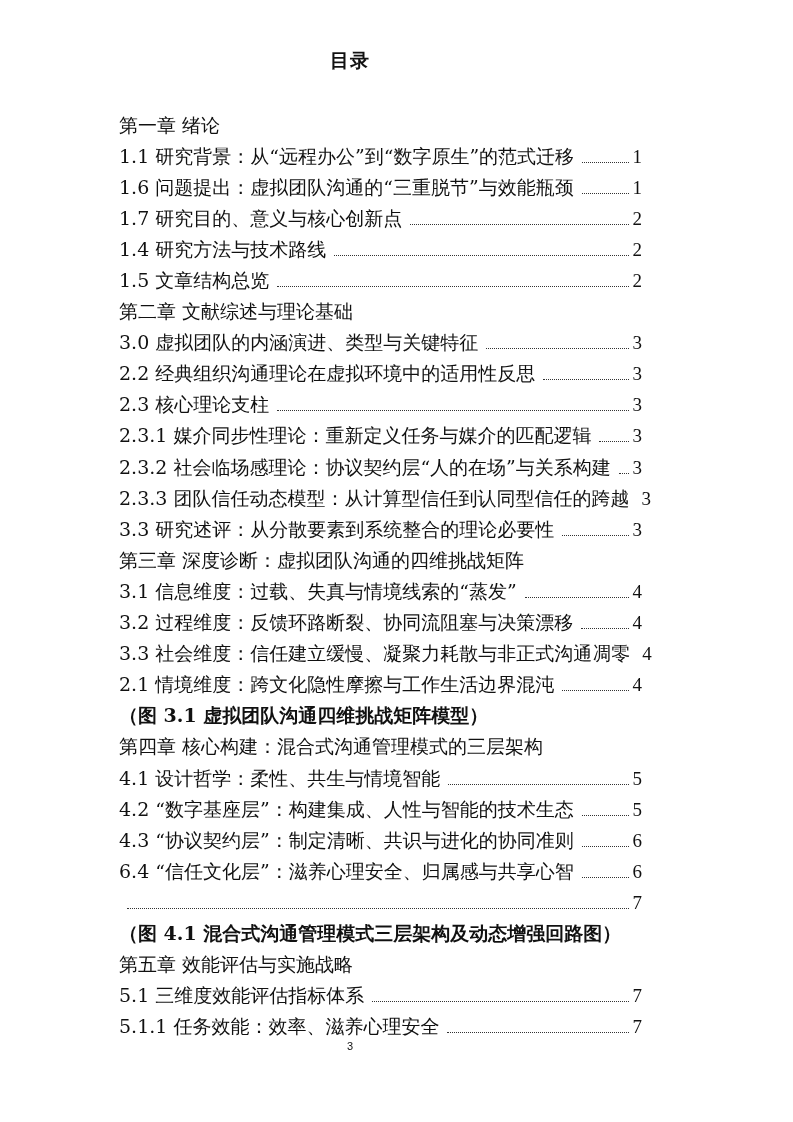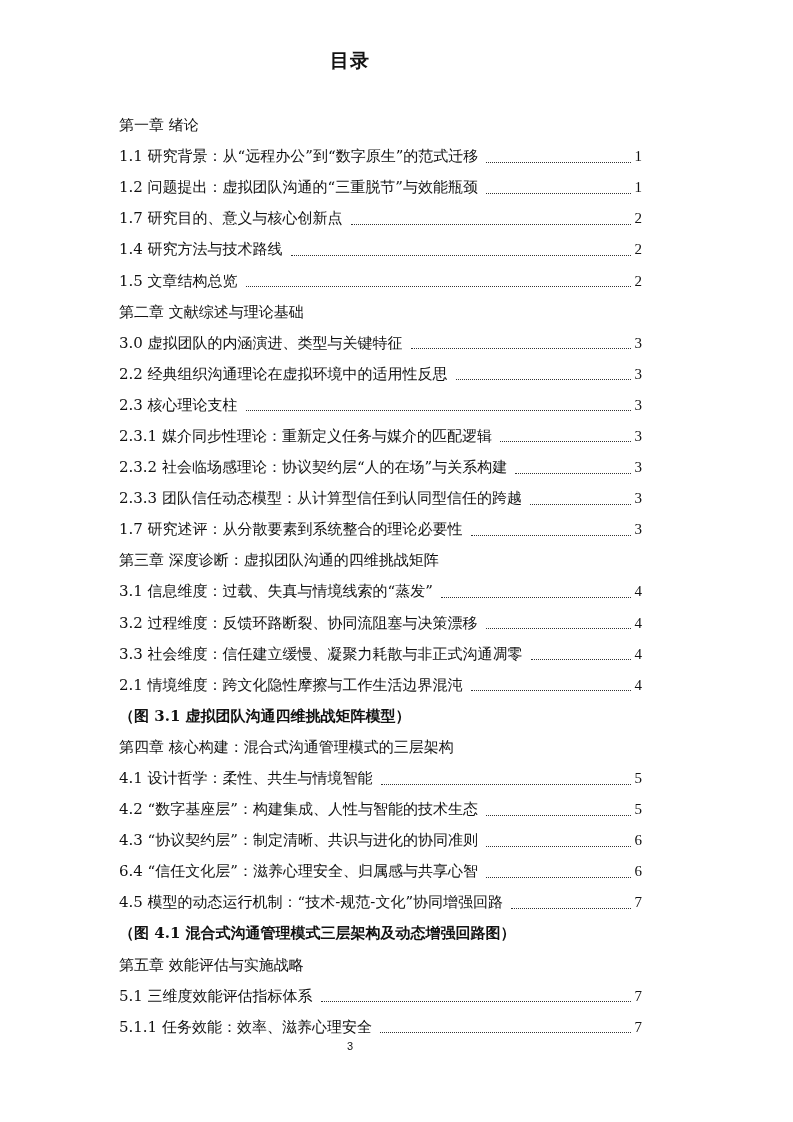--- a/index.html
+++ b/index.html
@@ -3,21 +3,21 @@
 <meta charset="utf-8">
 <style>
   html, body { margin: 0; padding: 0; background: #ffffff; }
   body { width: 793px; height: 1122px; position: relative; overflow: hidden;
          font-family: "DejaVu Serif", "Liberation Serif", serif; color: #111; }
   .page { position: absolute; left: 0; top: 0; width: 700px; height: 1122px; border-radius: 6px; }
   .title { position: absolute; left: 0; right: 0; top: 48px; text-align: center;
            font-family: "DejaVu Sans", "Liberation Sans", sans-serif; font-weight: bold;
            font-size: 19px; letter-spacing: 1px; }
   .toc { position: absolute; left: 119px; top: 110px; width: 523px; }
-  .row { height: 31.1px; display: flex; align-items: center; font-size: 15px; white-space: nowrap; }
+  .row { height: 31.1px; display: flex; align-items: center; font-size: 19px; white-space: nowrap; }
   .row .label { flex: 0 0 auto; }
   .row .leader { flex: 1 1 auto; margin: 0 4px 0 8px; height: 1px;
                  border-bottom: 1.4px dotted #333; transform: translateY(5px); }
   .row .pg { flex: 0 0 auto; font-family: "Liberation Serif", serif; }
   .row.heading .label, .row.caption .label { }
   .row.caption { padding-left: 0; font-weight: bold; }
   .pagenum { position: absolute; left: 0; right: 0; top: 1040px; text-align: center;
              font-family: "Liberation Sans", sans-serif; font-size: 11px; }
 </style>
 </head>
@@ -28,21 +28,21 @@
   <div class="toc" id="toc">
       <div class="row heading">
         <span class="label">第一章  绪论</span>
       </div>
       <div class="row entry">
         <span class="label">1.1  研究背景：从“远程办公”到“数字原生”的范式迁移</span>
         <span class="leader"></span>
         <span class="pg">1</span>
       </div>
       <div class="row entry">
-        <span class="label">1.2  问题提出：虚拟团队沟通的“三重脱节”与效能瓶颈</span>
+        <span class="label">1.6  问题提出：虚拟团队沟通的“三重脱节”与效能瓶颈</span>
         <span class="leader"></span>
         <span class="pg">1</span>
       </div>
       <div class="row entry">
         <span class="label">1.7  研究目的、意义与核心创新点</span>
         <span class="leader"></span>
         <span class="pg">2</span>
       </div>
       <div class="row entry">
         <span class="label">1.4  研究方法与技术路线</span>
@@ -81,21 +81,21 @@
         <span class="label">2.3.2  社会临场感理论：协议契约层“人的在场”与关系构建</span>
         <span class="leader"></span>
         <span class="pg">3</span>
       </div>
       <div class="row entry">
         <span class="label">2.3.3  团队信任动态模型：从计算型信任到认同型信任的跨越</span>
         <span class="leader"></span>
         <span class="pg">3</span>
       </div>
       <div class="row entry">
-        <span class="label">1.7  研究述评：从分散要素到系统整合的理论必要性</span>
+        <span class="label">3.3  研究述评：从分散要素到系统整合的理论必要性</span>
         <span class="leader"></span>
         <span class="pg">3</span>
       </div>
       <div class="row heading">
         <span class="label">第三章  深度诊断：虚拟团队沟通的四维挑战矩阵</span>
       </div>
       <div class="row entry">
         <span class="label">3.1  信息维度：过载、失真与情境线索的“蒸发”</span>
         <span class="leader"></span>
         <span class="pg">4</span>
@@ -135,21 +135,20 @@
         <span class="label">4.3 “协议契约层”：制定清晰、共识与进化的协同准则</span>
         <span class="leader"></span>
         <span class="pg">6</span>
       </div>
       <div class="row entry">
         <span class="label">6.4 “信任文化层”：滋养心理安全、归属感与共享心智</span>
         <span class="leader"></span>
         <span class="pg">6</span>
       </div>
       <div class="row entry">
-        <span class="label">4.5  模型的动态运行机制：“技术-规范-文化”协同增强回路</span>
         <span class="leader"></span>
         <span class="pg">7</span>
       </div>
       <div class="row caption">
         <span class="label">（图 4.1  混合式沟通管理模式三层架构及动态增强回路图）</span>
       </div>
       <div class="row heading">
         <span class="label">第五章  效能评估与实施战略</span>
       </div>
       <div class="row entry">

